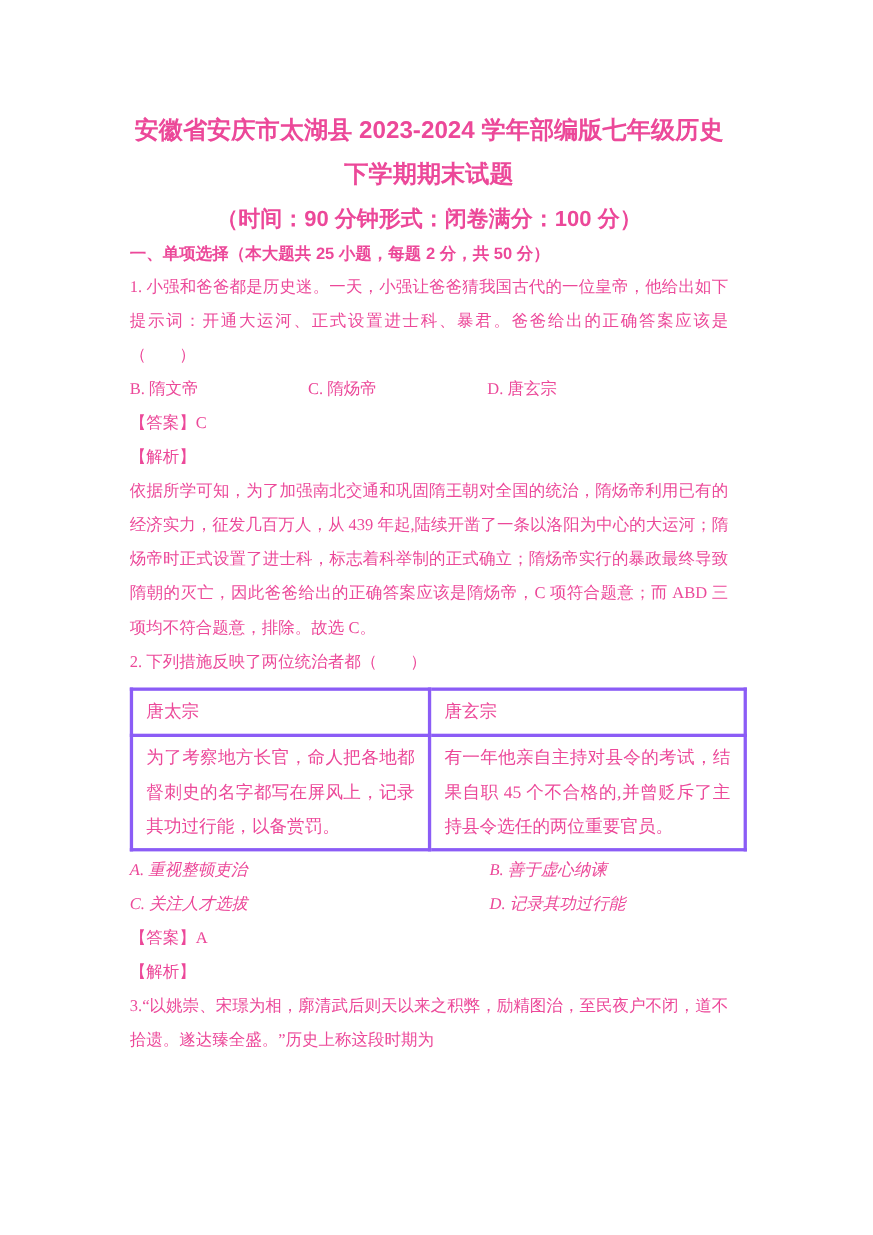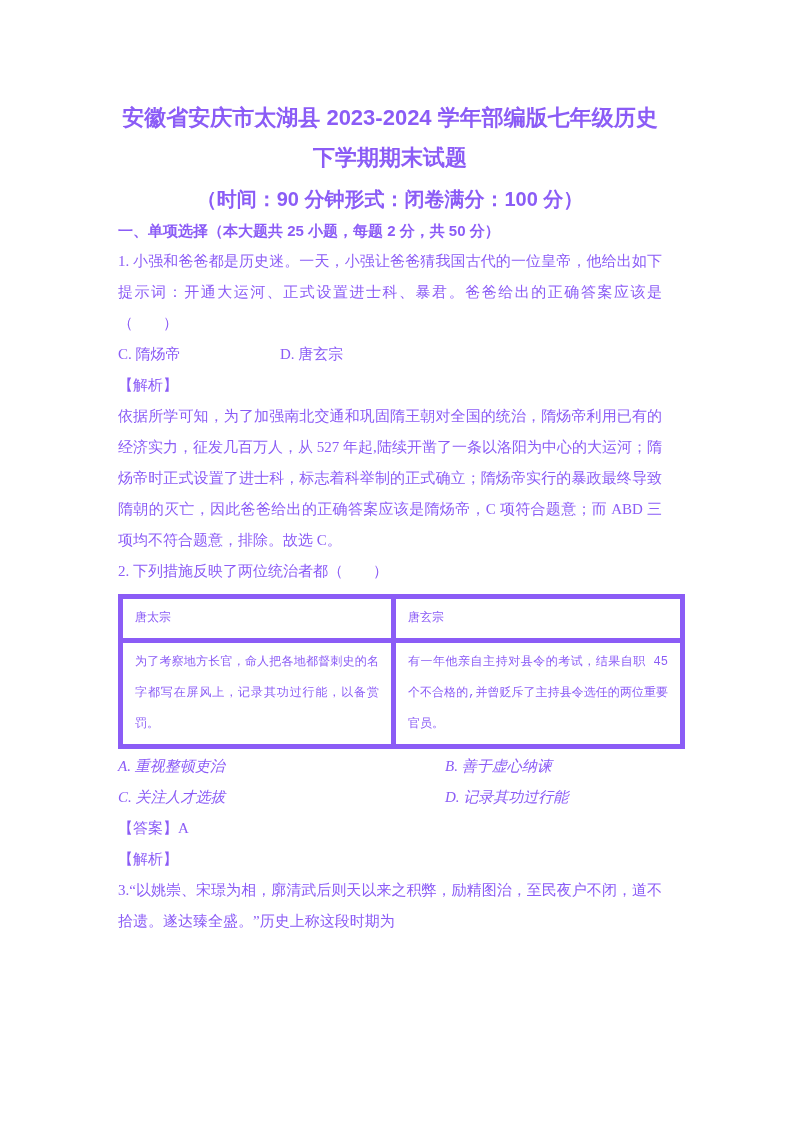--- a/index.html
+++ b/index.html
@@ -1,21 +1,21 @@
 <!DOCTYPE html>
 <html><head>
 <meta charset="utf-8">
 <style>
   html,body { margin:0; padding:0; background:#ffffff; }
   .page {
     position:relative;
     width:776px; height:1123px;
     box-sizing:border-box;
     background:#ffffff;
-    color:#8b5cf6;
+    color:#ec4899;
     padding:98px 114px 0 118px;
     overflow:hidden;
     font-family:"Liberation Serif","DejaVu Serif",serif;
   }
   .title {
     margin:0;
     text-align:center;
     font-family:"Liberation Sans","DejaVu Sans",sans-serif;
     font-weight:bold;
     font-size:22px;
@@ -55,27 +55,26 @@
     line-height:31px;
     font-style:italic;
   }
   table.qtable {
     border-collapse:collapse;
     width:556px;
     margin:7px 0 2px 0;
     table-layout:fixed;
   }
   table.qtable td {
-    border:5px solid #8b5cf6;
+    border:3px solid #8b5cf6;
     vertical-align:top;
-    font-size:12px;
+    font-size:16px;
     line-height:31px;
     padding:4px 12px;
     text-align:justify;
-    font-family:Liberation Mono, monospace;
   }
   td.col-left  { width:244px; }
   td.col-right { width:260px; }
 </style>
 </head>
 <body>
 
 <div class="page">
 
   <h1 class="title">
@@ -83,28 +82,30 @@
     <span class="title-line">下学期期末试题</span>
   </h1>
 
   <div class="meta">（时间：90 分钟形式：闭卷满分：100 分）</div>
 
   <div class="section">一、单项选择（本大题共 25 小题，每题 2 分，共 50 分）</div>
 
   <p class="body just">1. 小强和爸爸都是历史迷。一天，小强让爸爸猜我国古代的一位皇帝，他给出如下提示词：开通大运河、正式设置进士科、暴君。爸爸给出的正确答案应该是（　　）</p>
 
   <div class="opts4">
+    <span>B. 隋文帝</span>
     <span>C. 隋炀帝</span>
     <span>D. 唐玄宗</span>
   </div>
 
+  <p class="body"><span>【答案】</span><span>C</span></p>
 
   <p class="body">【解析】</p>
 
-  <p class="body just">依据所学可知，为了加强南北交通和巩固隋王朝对全国的统治，隋炀帝利用已有的经济实力，征发几百万人，从 527 年起,陆续开凿了一条以洛阳为中心的大运河；隋炀帝时正式设置了进士科，标志着科举制的正式确立；隋炀帝实行的暴政最终导致隋朝的灭亡，因此爸爸给出的正确答案应该是隋炀帝，C 项符合题意；而 ABD 三项均不符合题意，排除。故选 C。</p>
+  <p class="body just">依据所学可知，为了加强南北交通和巩固隋王朝对全国的统治，隋炀帝利用已有的经济实力，征发几百万人，从 439 年起,陆续开凿了一条以洛阳为中心的大运河；隋炀帝时正式设置了进士科，标志着科举制的正式确立；隋炀帝实行的暴政最终导致隋朝的灭亡，因此爸爸给出的正确答案应该是隋炀帝，C 项符合题意；而 ABD 三项均不符合题意，排除。故选 C。</p>
 
   <p class="body just">2. 下列措施反映了两位统治者都（　　）</p>
 
   <table class="qtable">
     <tbody>
       <tr>
         <td class="col-left">唐太宗</td>
         <td class="col-right">唐玄宗</td>
       </tr>
       <tr>

